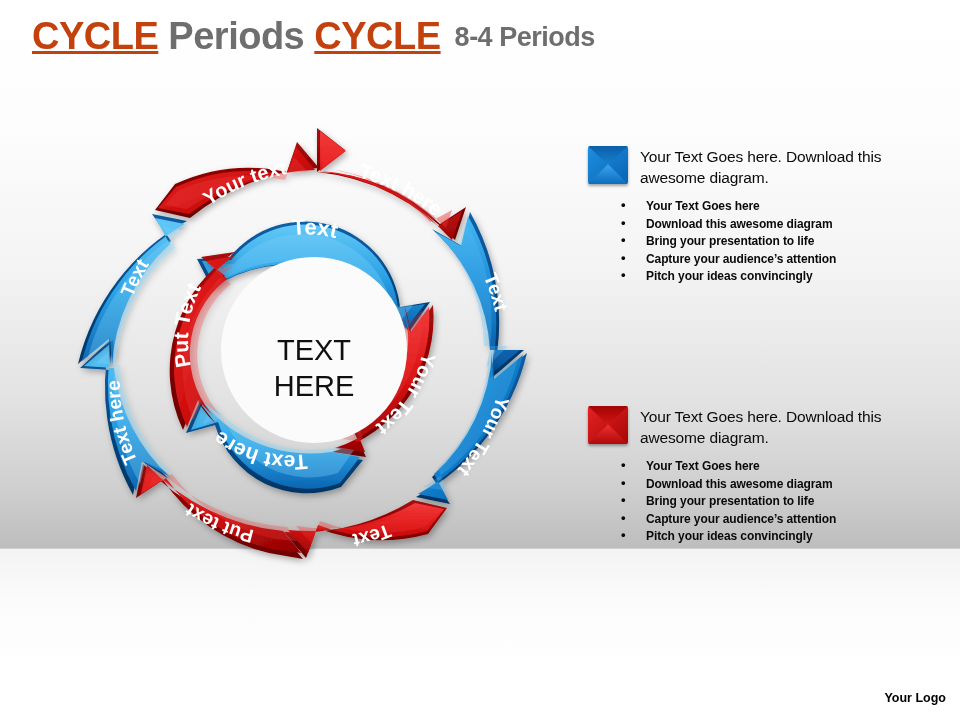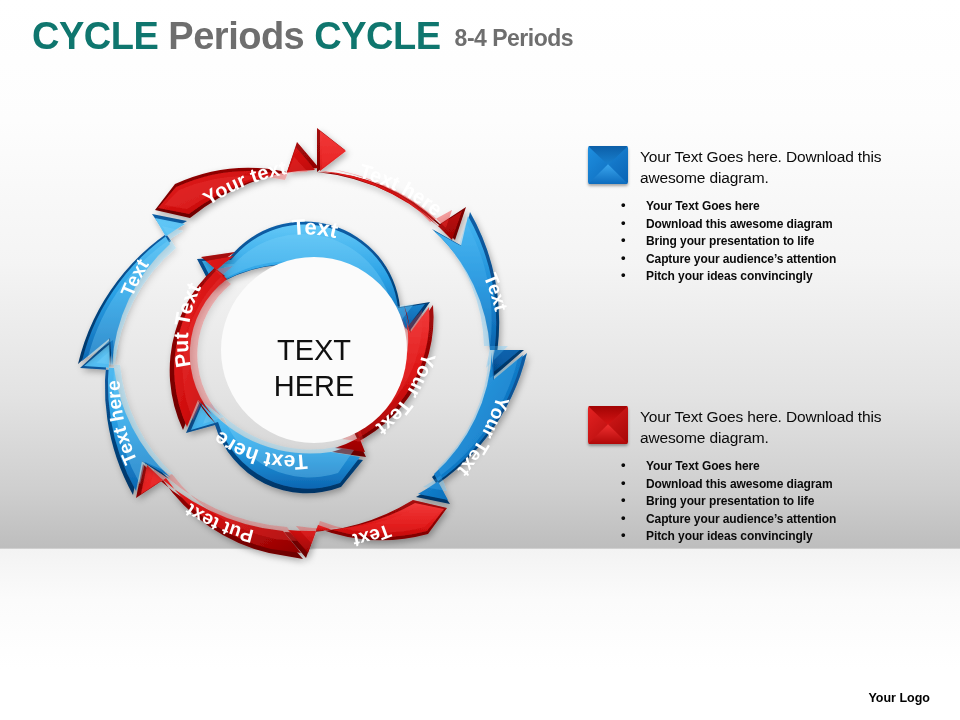--- a/index.html
+++ b/index.html
@@ -26,23 +26,23 @@
   }
 
   
   #title{
     position:absolute;left:32px;top:14px;
     white-space:nowrap;
     font-weight:bold;
     letter-spacing:-0.5px;
   }
   #title .big{font-size:38px;line-height:44px;}
-  #title .k{color:#0f766e;}
+  #title .k{color:#c2410c;text-decoration:underline;}
   #title .g{color:#6e6e6e;}
-  #title .sub{font-size:23px;color:#6e6e6e;margin-left:14px;position:relative;top:-3px;}
+  #title .sub{font-size:27px;color:#6e6e6e;margin-left:14px;position:relative;top:-3px;}
 
   
   #diagram{position:absolute;left:0;top:0;width:600px;height:720px;}
   #diagram svg{display:block;}
   .seg-label{
     fill:#ffffff;font-weight:bold;
     font-family:"Liberation Sans", sans-serif;
     paint-order:stroke;
   }
   .center-label{
@@ -90,21 +90,21 @@
     font-size:12px;font-weight:bold;color:#0a0a0a;
     line-height:16.5px;margin-bottom:1px;
     letter-spacing:-0.1px;
   }
   .blk-list li::before{
     content:"\2022";position:absolute;left:-25px;top:-1px;font-size:13px;color:#0a0a0a;
   }
 
   
   #logo{
-    position:absolute;right:30px;bottom:15px;
+    position:absolute;right:14px;bottom:15px;
     font-size:12.5px;font-weight:bold;color:#000000;
   }
 </style>
 </head>
 <body>
 
 <div id="stage">
 
   <div class="bg-upper"></div>
   <div class="floor-line"></div>

